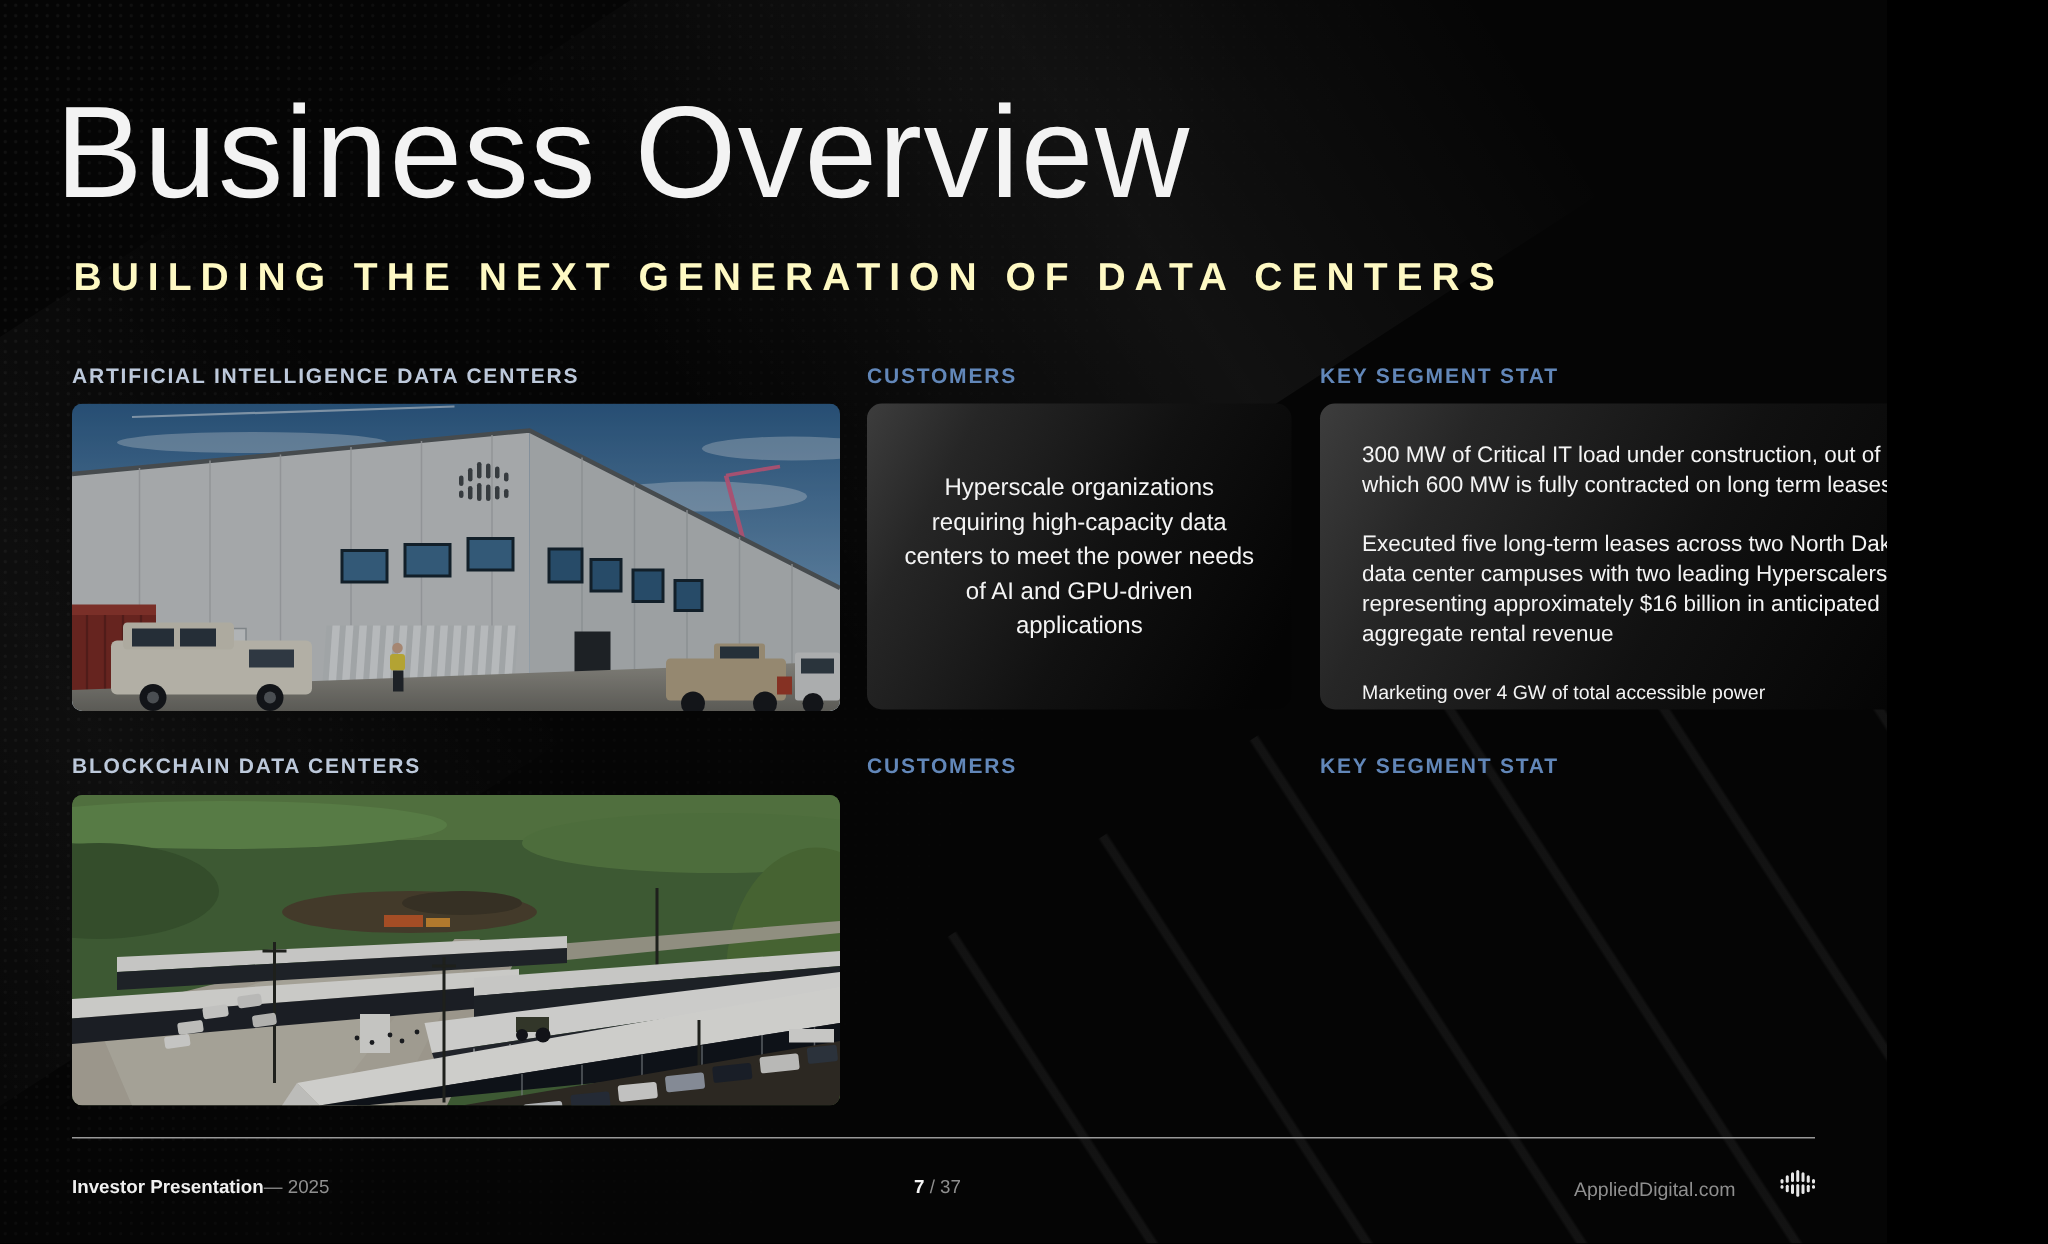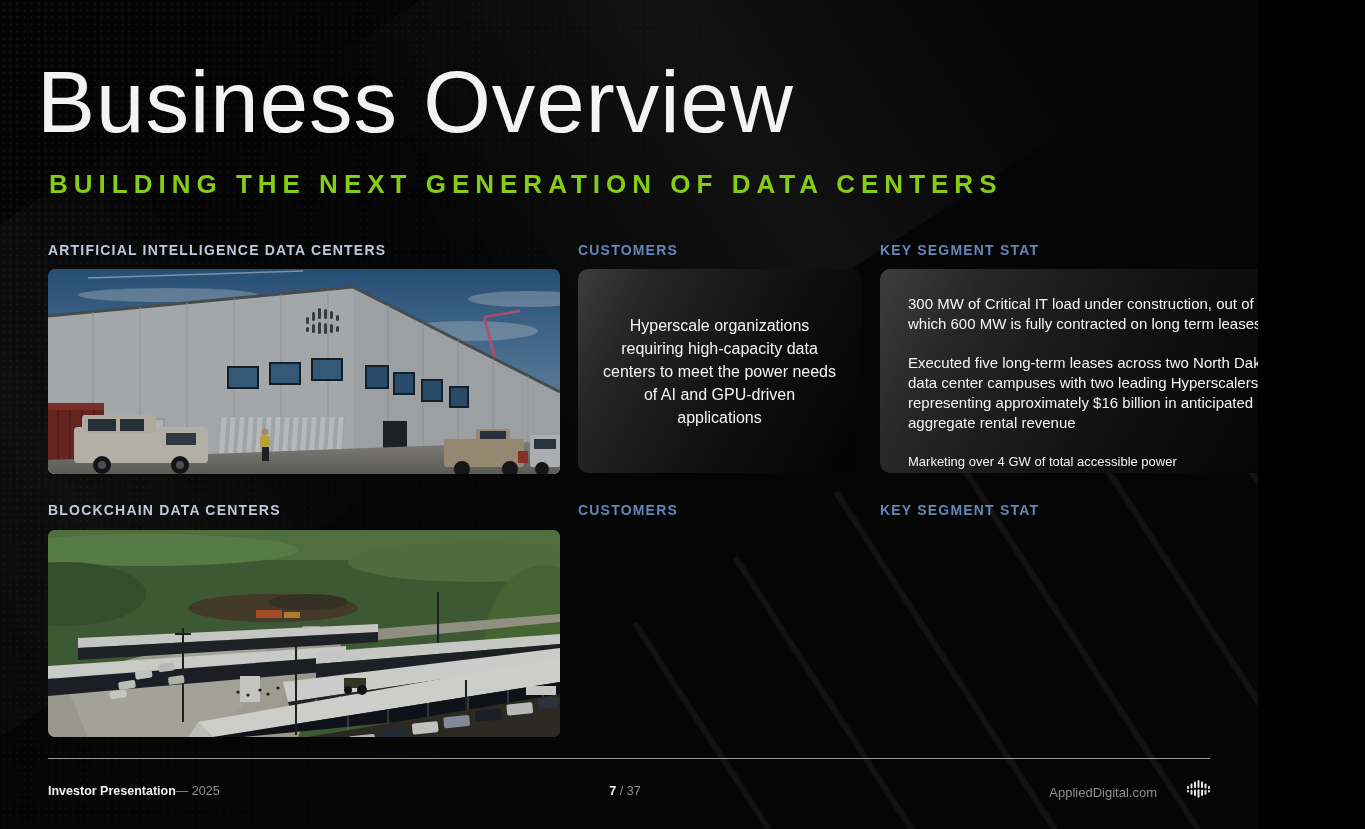--- a/index.html
+++ b/index.html
@@ -20,21 +20,21 @@
   .s1{top:-160px;left:160px;width:1150px;height:460px;transform:rotate(-33deg);
       background:linear-gradient(90deg, transparent 20%, rgba(255,255,255,.05) 48%, transparent 72%);}
   .s2{right:-190px;bottom:-170px;width:760px;height:600px;transform:rotate(-33deg);
       background:repeating-linear-gradient(90deg, transparent 0 54px, rgba(255,255,255,.055) 56px 60px, transparent 62px 120px);}
   .s3{left:-230px;top:240px;width:540px;height:430px;transform:rotate(-33deg);
       background:linear-gradient(90deg, transparent, rgba(255,255,255,.04) 50%, transparent);}
   
   .title{position:absolute;left:37px;top:52px;font-size:87px;font-weight:300;
          color:#f3f3f3;letter-spacing:1px;white-space:nowrap;}
   .subtitle{position:absolute;left:49px;top:169px;font-size:26px;font-weight:700;
-            letter-spacing:6px;color:#84cc16;white-space:nowrap;}
+            letter-spacing:6px;color:#fef9c3;white-space:nowrap;}
   
   .c1{left:48px;width:512px;}
   .c2{left:578px;width:283px;}
   .c3{left:880px;width:437px;}
   .col-header{position:absolute;text-align:left;font-size:14px;font-weight:700;
               letter-spacing:1.2px;white-space:nowrap;}
   .hdr-r1{top:242px;}
   .hdr-r2{top:502px;}
   .pale{color:#bdc9db;}
   .blue{color:#6287b9;}

